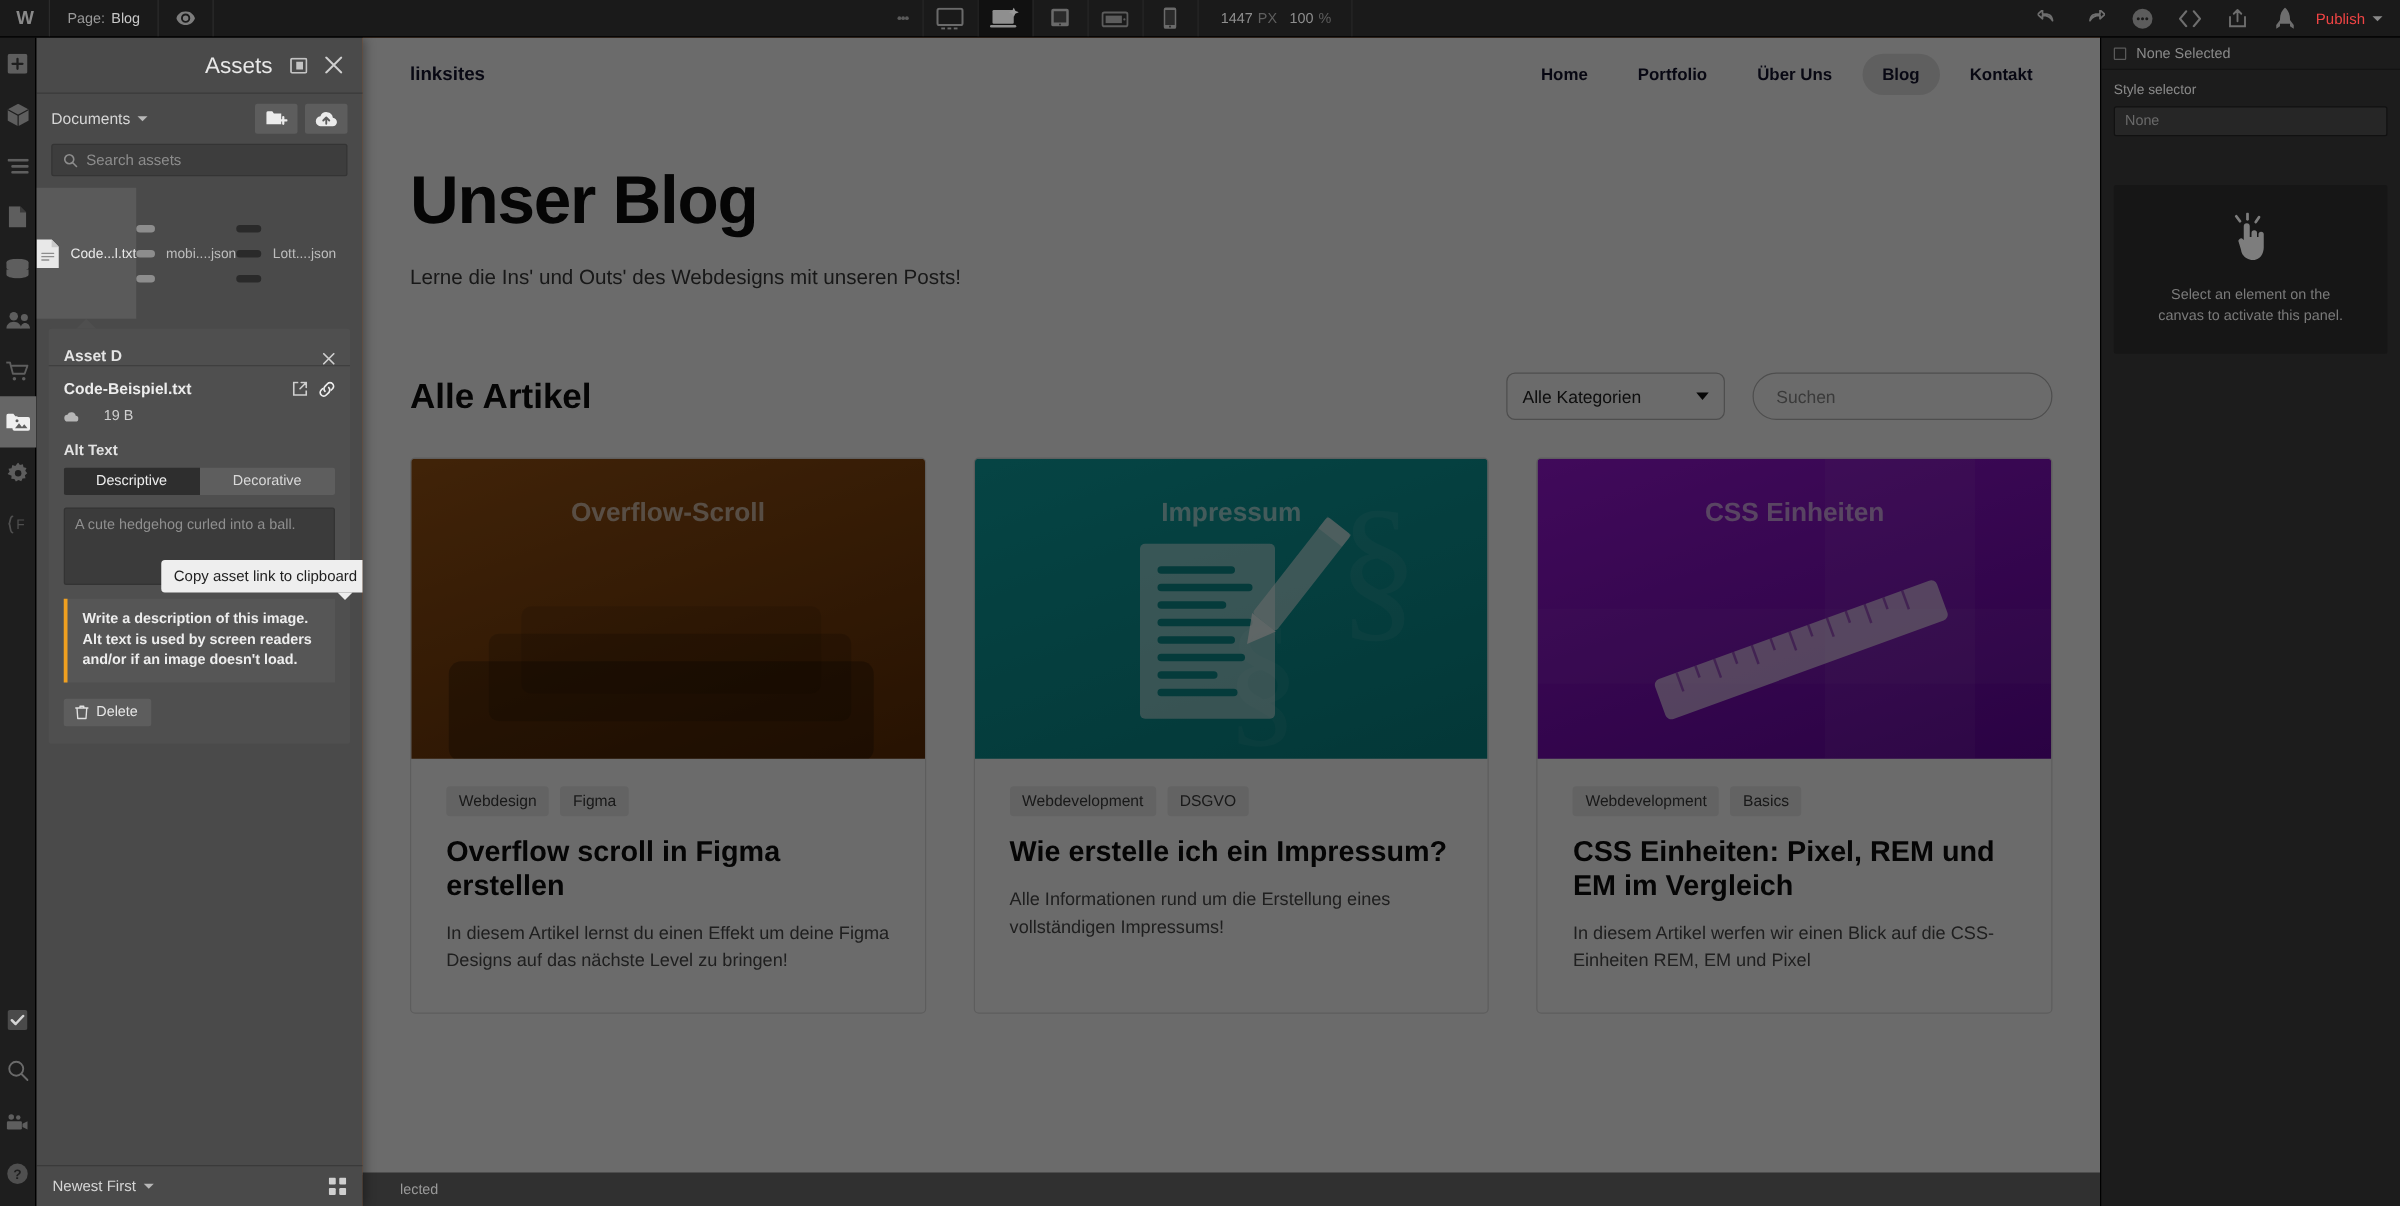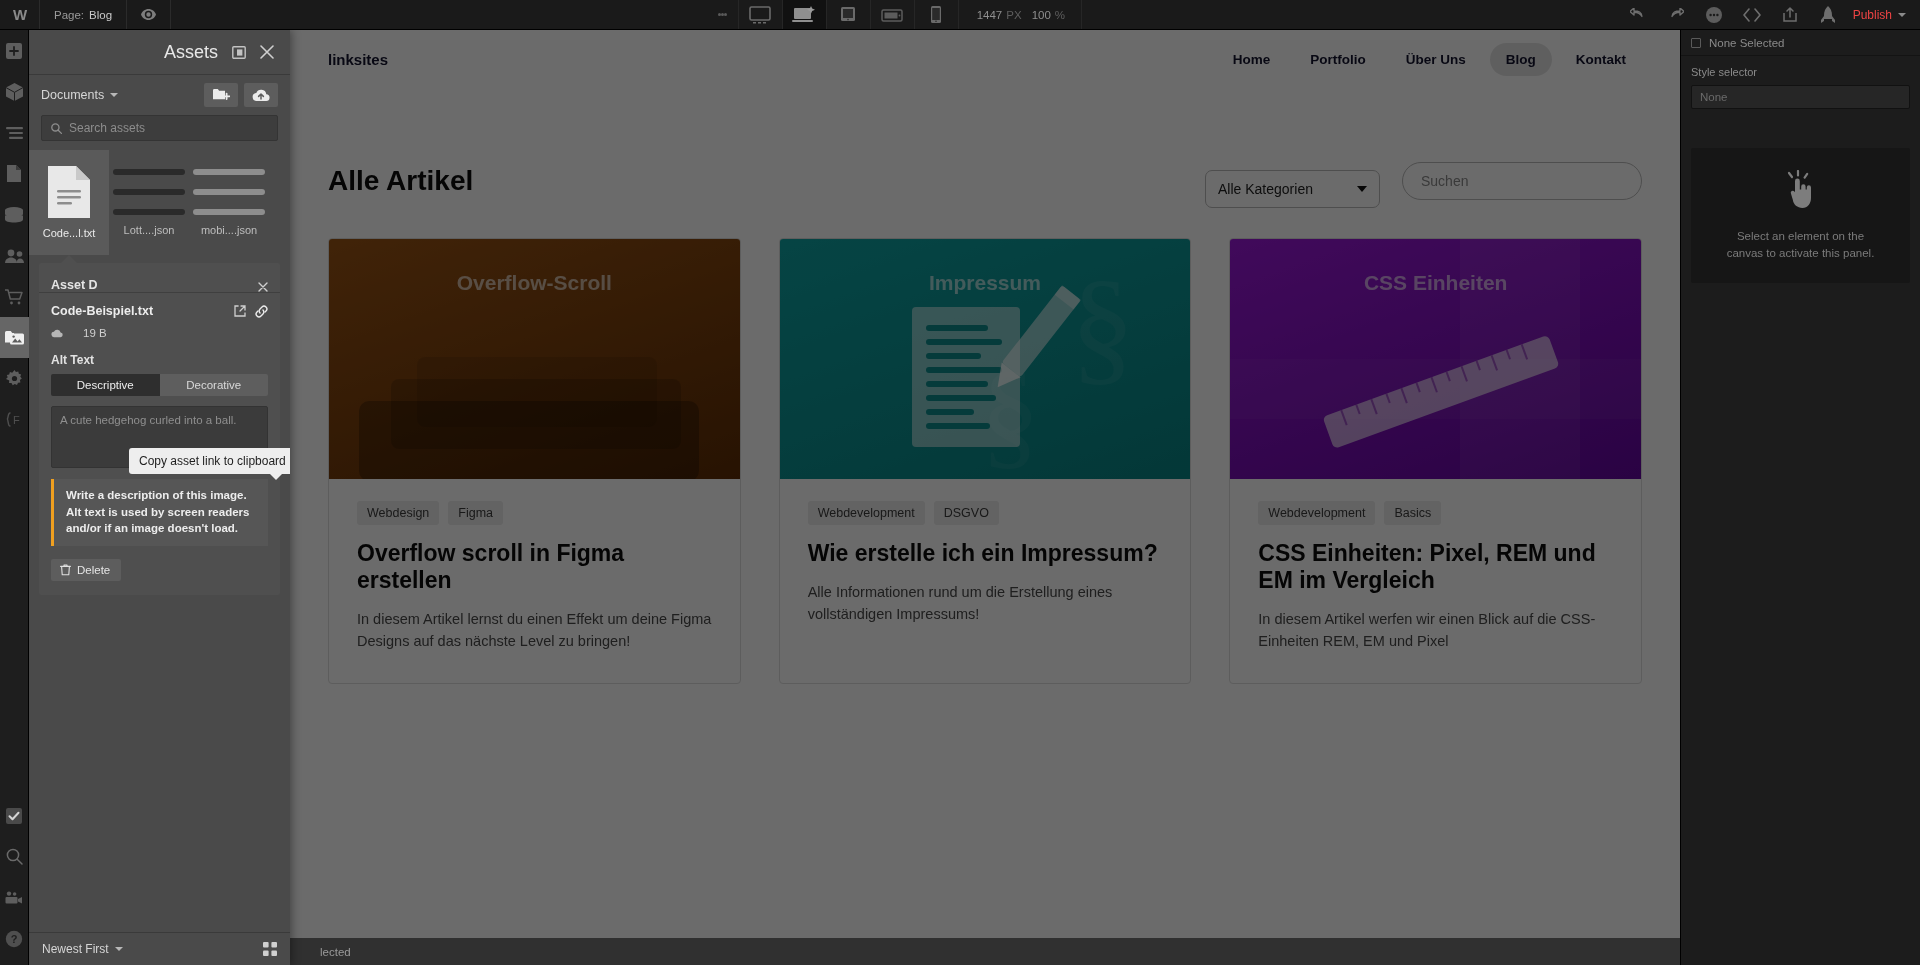--- a/index.html
+++ b/index.html
@@ -96,21 +96,21 @@
   .as-search-wrap { padding: 0 12px 9px 12px; flex: 0 0 auto; }
   .as-search {
     height: 26px; background: #3d3d3d; border: 1px solid #343434; border-radius: 2px;
     display: flex; align-items: center; gap: 7px; padding: 0 9px;
   }
   .as-search span { font-size: 12px; color: #8d8d8d; }
 
   .as-scroll { flex: 1; overflow: hidden; position: relative; }
   .as-grid { display: flex; padding: 0; }
   .as-card {
-    width: 80px; height: 105px; display: flex; flex-direction: column;
+    width: 80px; height: 105px; display: flex; flex-direction: row;
     align-items: center; justify-content: center; gap: 9px;
   }
   .as-card.sel { background: #5a5a5a; }
   .as-card .fname { font-size: 11px; color: #bdbdbd; }
   .as-card.sel .fname { color: #e9e9e9; }
   .ph-lines { width: 72px; display: flex; flex-direction: column; gap: 14px; }
   .ph-lines i { display:block; height: 6px; border-radius: 3px; background: #2a2a2a; }
   .ph-lines.lighter i { background: #8d8d8d; }
 
   .as-arrow {
@@ -200,21 +200,21 @@
   }
   .navlinks a.cur { background: #e3e3e3; }
   .hero { padding: 44px 38px 0 38px; }
   .h1 { font-size: 54px; line-height: 1.05; color: #0c0c0c; font-weight: 700; letter-spacing: -1px; }
   .sub { margin-top: 24px; font-size: 16.5px; color: #3a3a3a; }
   .row2 { display: flex; align-items: center; padding: 66px 38px 0 38px; }
   .h2 { font-size: 28px; color: #0c0c0c; font-weight: 700; }
   .filters { margin-left: auto; display: flex; align-items: center; gap: 22px; }
   .selbox {
     width: 175px; height: 38px; border: 1px solid #b9b9b9; border-radius: 7px;
-    display: flex; align-items: center; padding: 0 12px; font-size: 14px; color: #222; margin-top: 16px;
+    display: flex; align-items: center; padding: 0 12px; font-size: 14px; color: #222;
   }
   .selbox .car { margin-left: auto; border-left: 5px solid transparent; border-right: 5px solid transparent; border-top: 6px solid #111; }
   .searchbox {
     width: 240px; height: 38px; border: 1px solid #b9b9b9; border-radius: 20px;
     display: flex; align-items: center; padding: 0 18px; font-size: 14px; color: #8a8a8a;
   }
   .cards { display: flex; gap: 38px; padding: 30px 38px 0 38px; }
   .card {
     flex: 1; border: 1px solid #dddddd; border-radius: 4px; overflow: hidden; background: #fff;
   }
@@ -532,34 +532,34 @@
           <svg width="42" height="52" viewBox="0 0 42 52">
               <path d="M0 0h28l14 14v38H0z" fill="#e8e8e8"></path>
               <path d="M28 0v14h14z" fill="#c9c9c9"></path>
               <rect x="9" y="24" width="24" height="2.6" rx="1.3" fill="#8d8d8d"></rect>
               <rect x="9" y="30" width="24" height="2.6" rx="1.3" fill="#8d8d8d"></rect>
               <rect x="9" y="36" width="15" height="2.6" rx="1.3" fill="#8d8d8d"></rect>
             </svg>
           <div class="fname">Code...l.txt</div>
         </div>
         <div class="as-card">
+          <div class="ph-lines lighter">
+              <i></i>
+              <i></i>
+              <i></i>
+            </div>
+          <div class="fname">mobi....json</div>
+        </div>
+        <div class="as-card">
           <div class="ph-lines">
               <i></i>
               <i></i>
               <i></i>
             </div>
           <div class="fname">Lott....json</div>
-        </div>
-        <div class="as-card">
-          <div class="ph-lines lighter">
-              <i></i>
-              <i></i>
-              <i></i>
-            </div>
-          <div class="fname">mobi....json</div>
         </div>
       </div>
 
       <div class="as-arrow"></div>
 
       <div class="as-detail">
         <div class="as-detail-hd">
           <span>Asset D</span>
           <span class="x">
             <svg width="10" height="10" viewBox="0 0 10 10">
@@ -636,20 +636,24 @@
         <div class="brand">linksites</div>
         <div class="navlinks">
           <a>Home</a>
           <a>Portfolio</a>
           <a>Über Uns</a>
           <a class="cur">Blog</a>
           <a>Kontakt</a>
         </div>
       </div>
 
+      <div class="hero">
+        <div class="h1">Unser Blog</div>
+        <div class="sub">Lerne die Ins' und Outs' des Webdesigns mit unseren Posts!</div>
+      </div>
 
       <div class="row2">
         <div class="h2">Alle Artikel</div>
         <div class="filters">
           <div class="selbox">
             <span>Alle Kategorien</span>
             <span class="car"></span>
           </div>
           <div class="searchbox">
             <span>Suchen</span>

